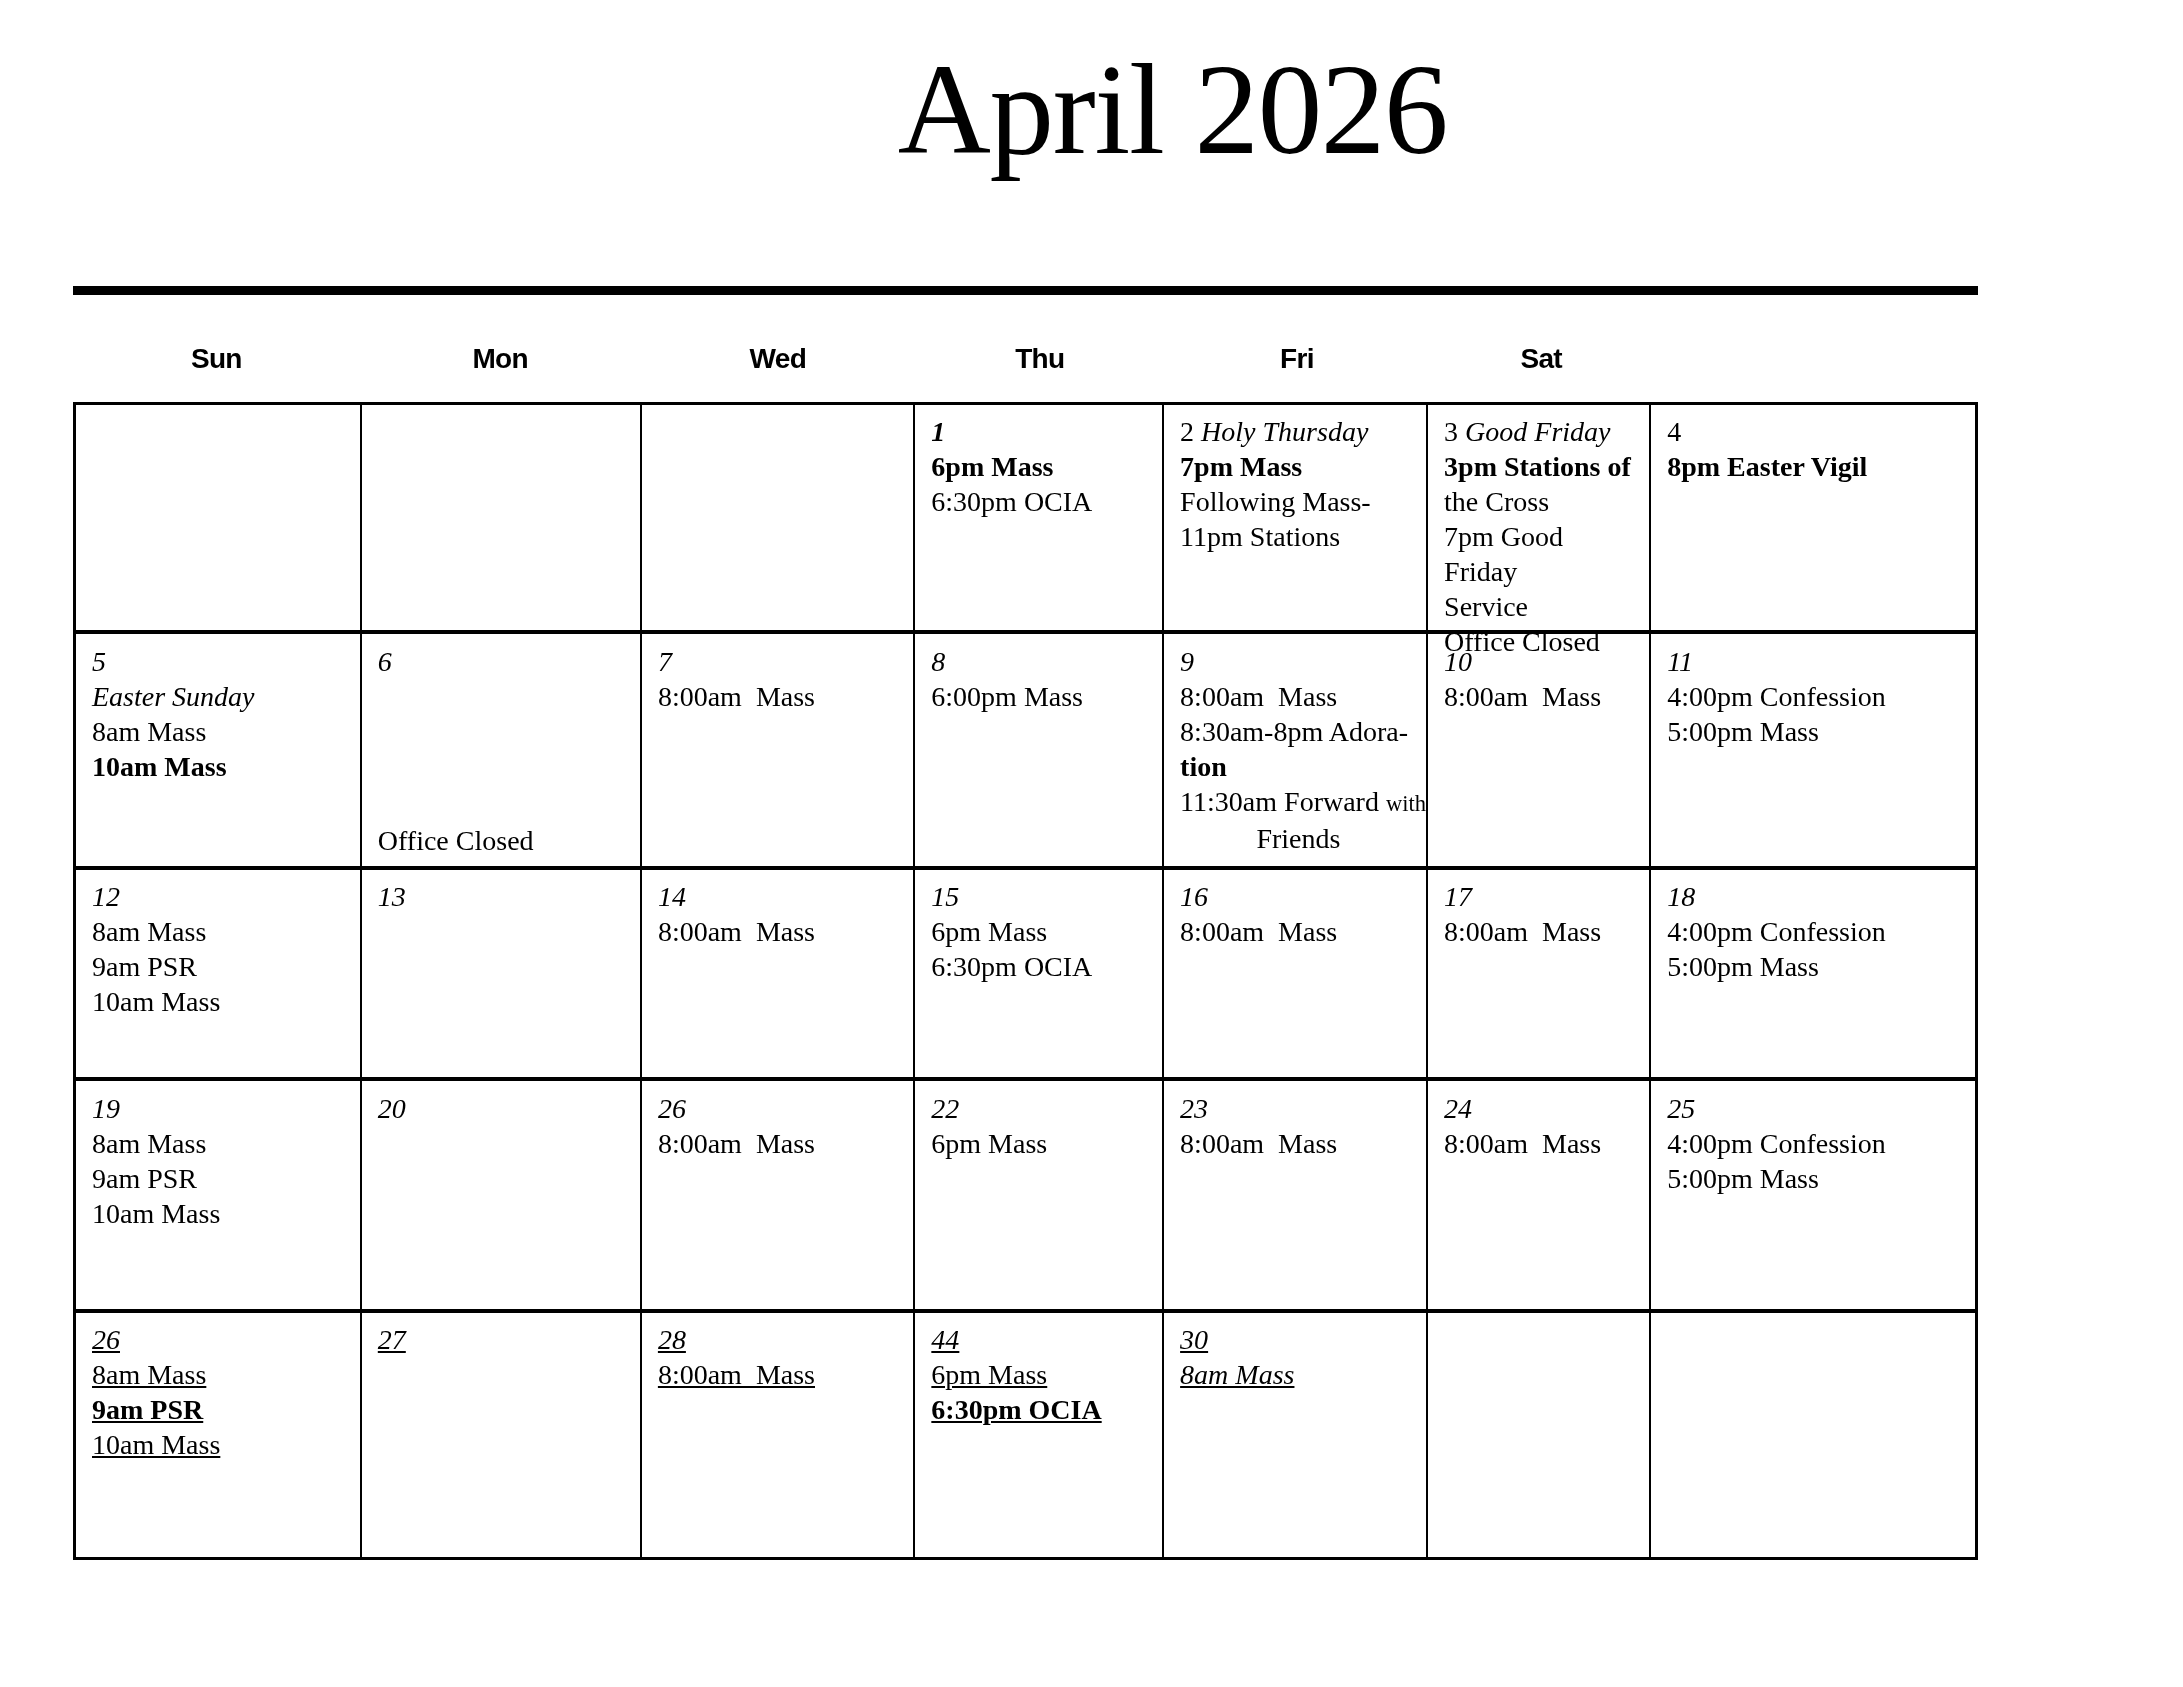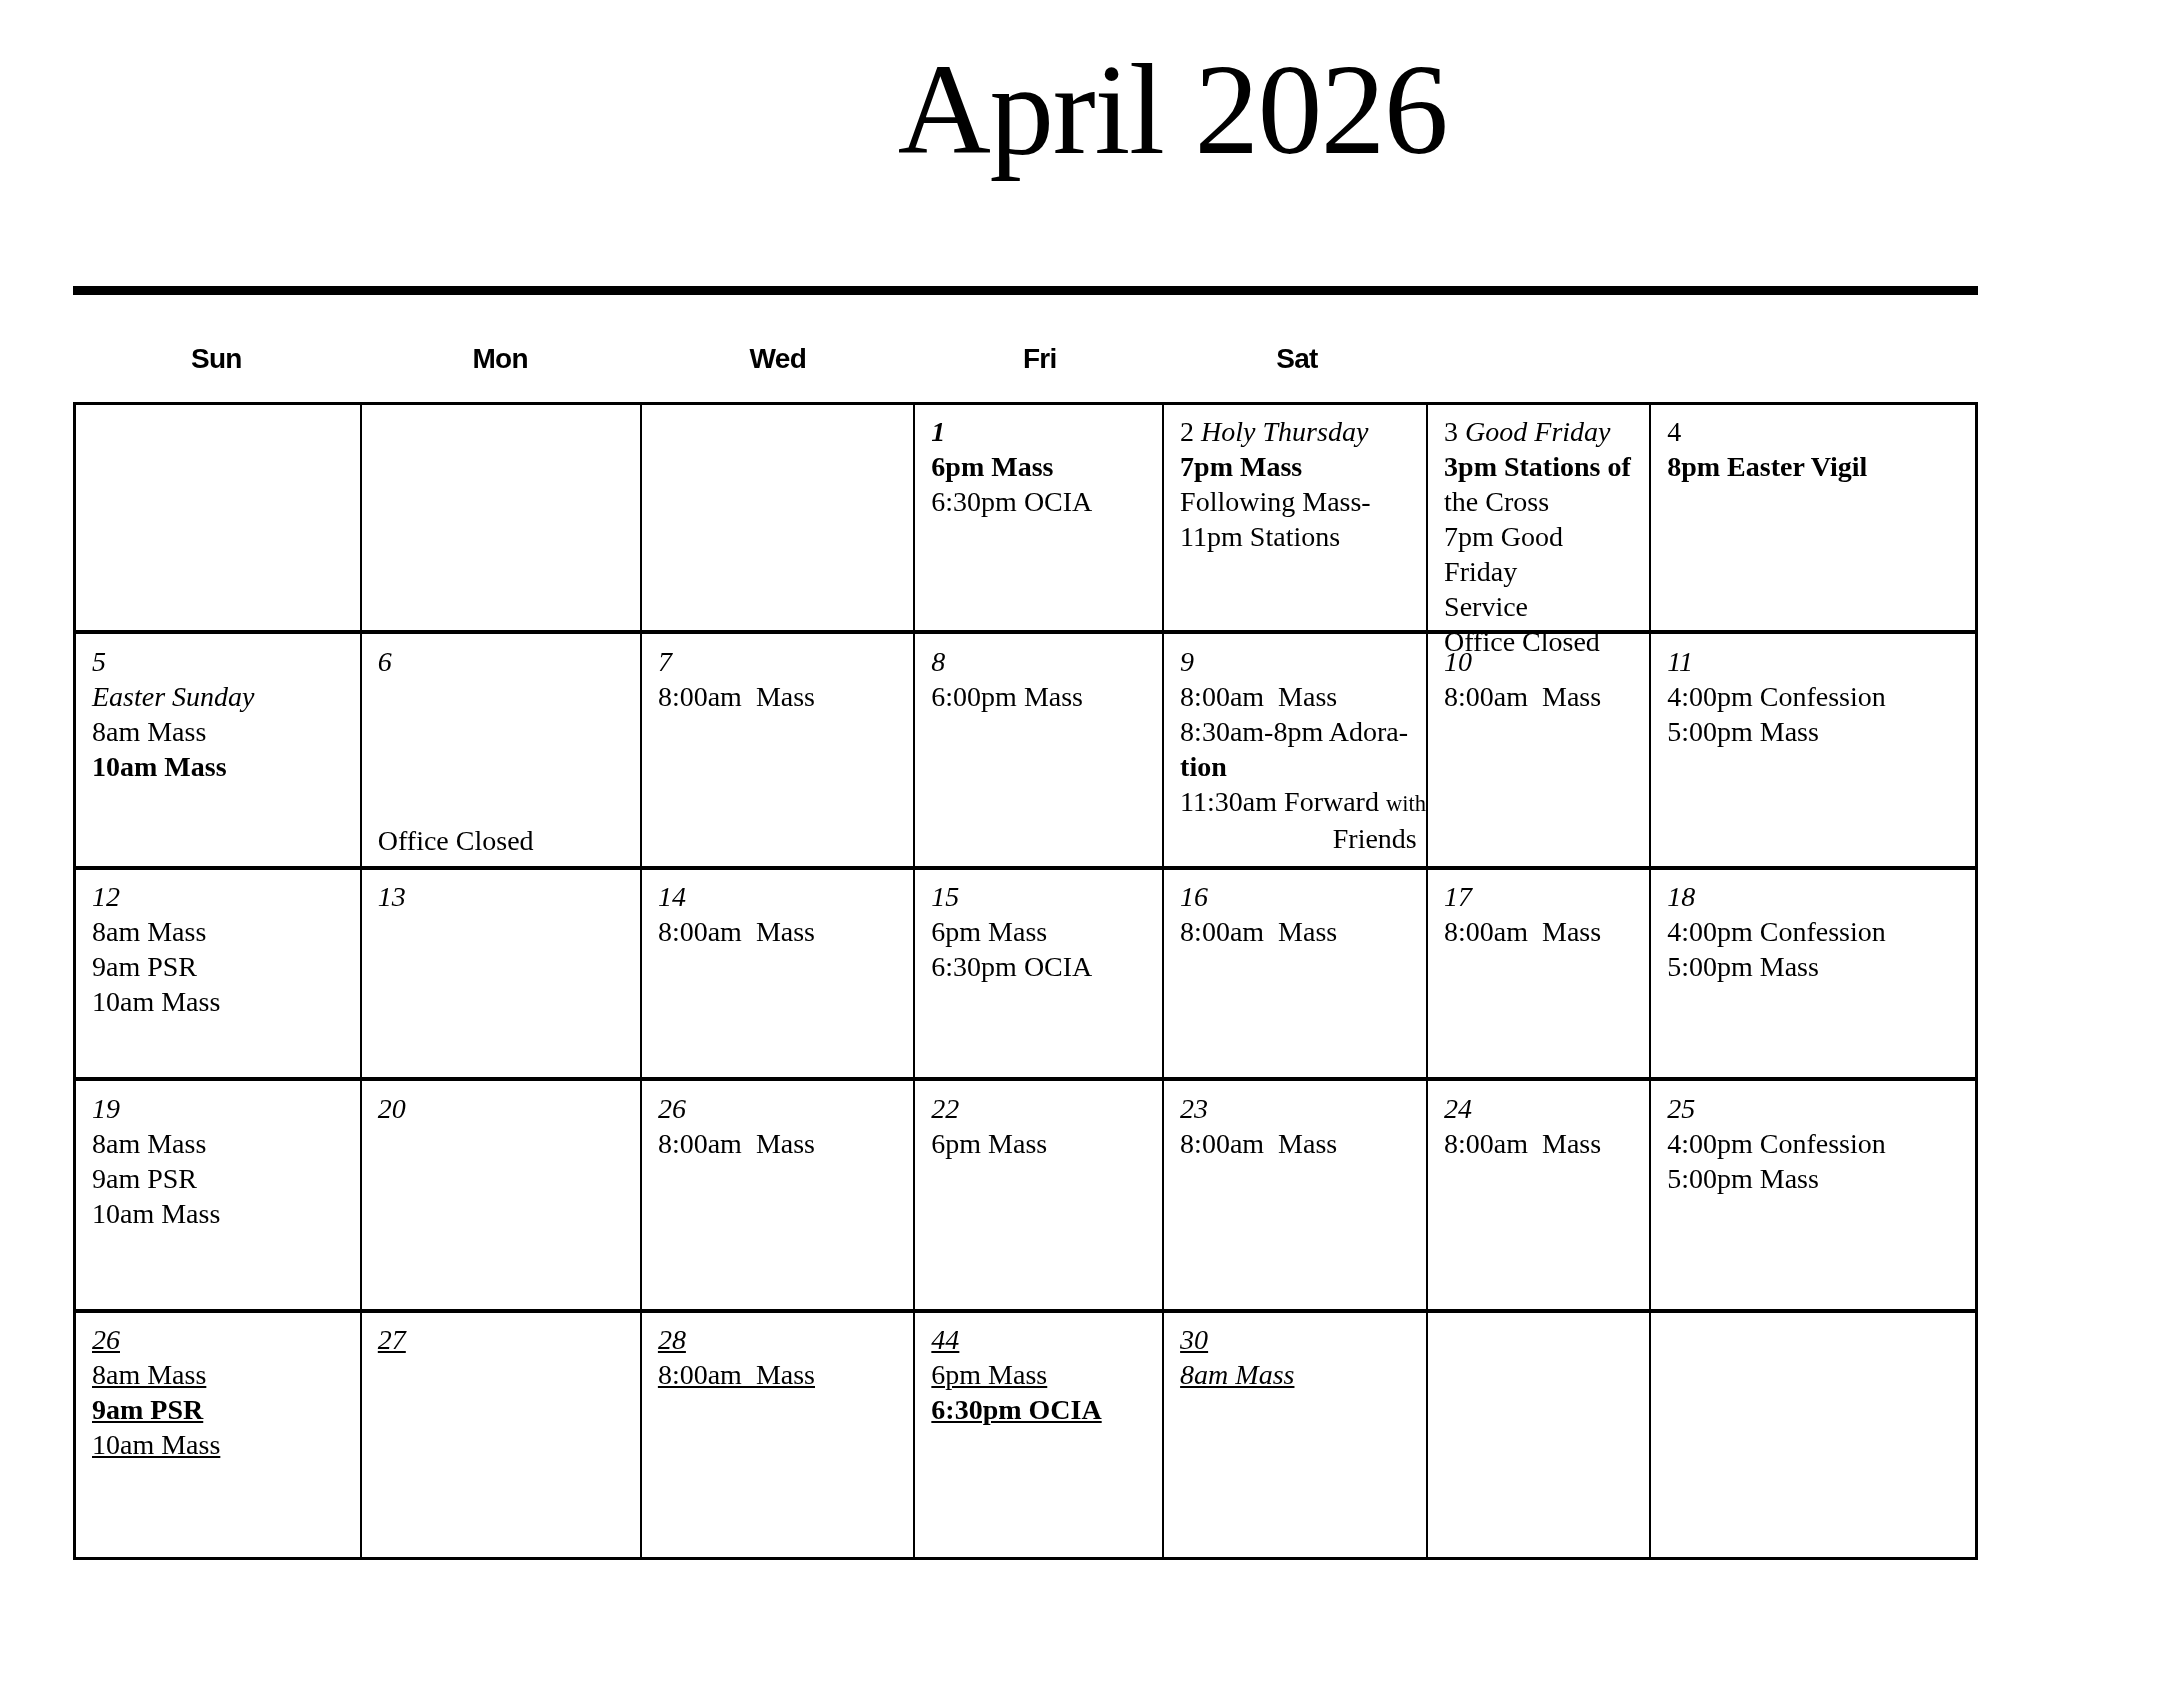--- a/index.html
+++ b/index.html
@@ -78,35 +78,36 @@
   .cell.last-col { border-right: none; }
   .cell.last-row { border-bottom: none; text-decoration: underline; }
   .line { white-space: pre-wrap; }
   .line.head { margin-bottom: 0; }
   .num { font-style: italic; }
   .num.n { font-style: normal; }
   .num.bi { font-style: italic; font-weight: bold; }
   .after { font-style: italic; }
   .b { font-weight: bold; }
   .i { font-style: italic; }
-  .center { text-align: right; }
+  .center { text-align: center; }
   .push { margin-top: auto; }
   .nowrap { white-space: nowrap; overflow: visible; }
   .sm { font-size: 22.5px; }
 </style>
 </head>
 <body>
 
 <div class="page">
   <h1 class="title">April 2026</h1>
   <div class="rule"></div>
   <div class="weekday-row">
       <div class="wd">Sun</div>
       <div class="wd">Mon</div>
       <div class="wd">Wed</div>
+      <div class="wd">Thu</div>
       <div class="wd">Fri</div>
       <div class="wd">Sat</div>
     </div>
   <div class="grid">
       <div class="cell"></div>
       <div class="cell"></div>
       <div class="cell"></div>
       <div class="cell">
         <div class="line head"><span class="num bi">1</span></div>
         <div class="line b">6pm Mass</div>

